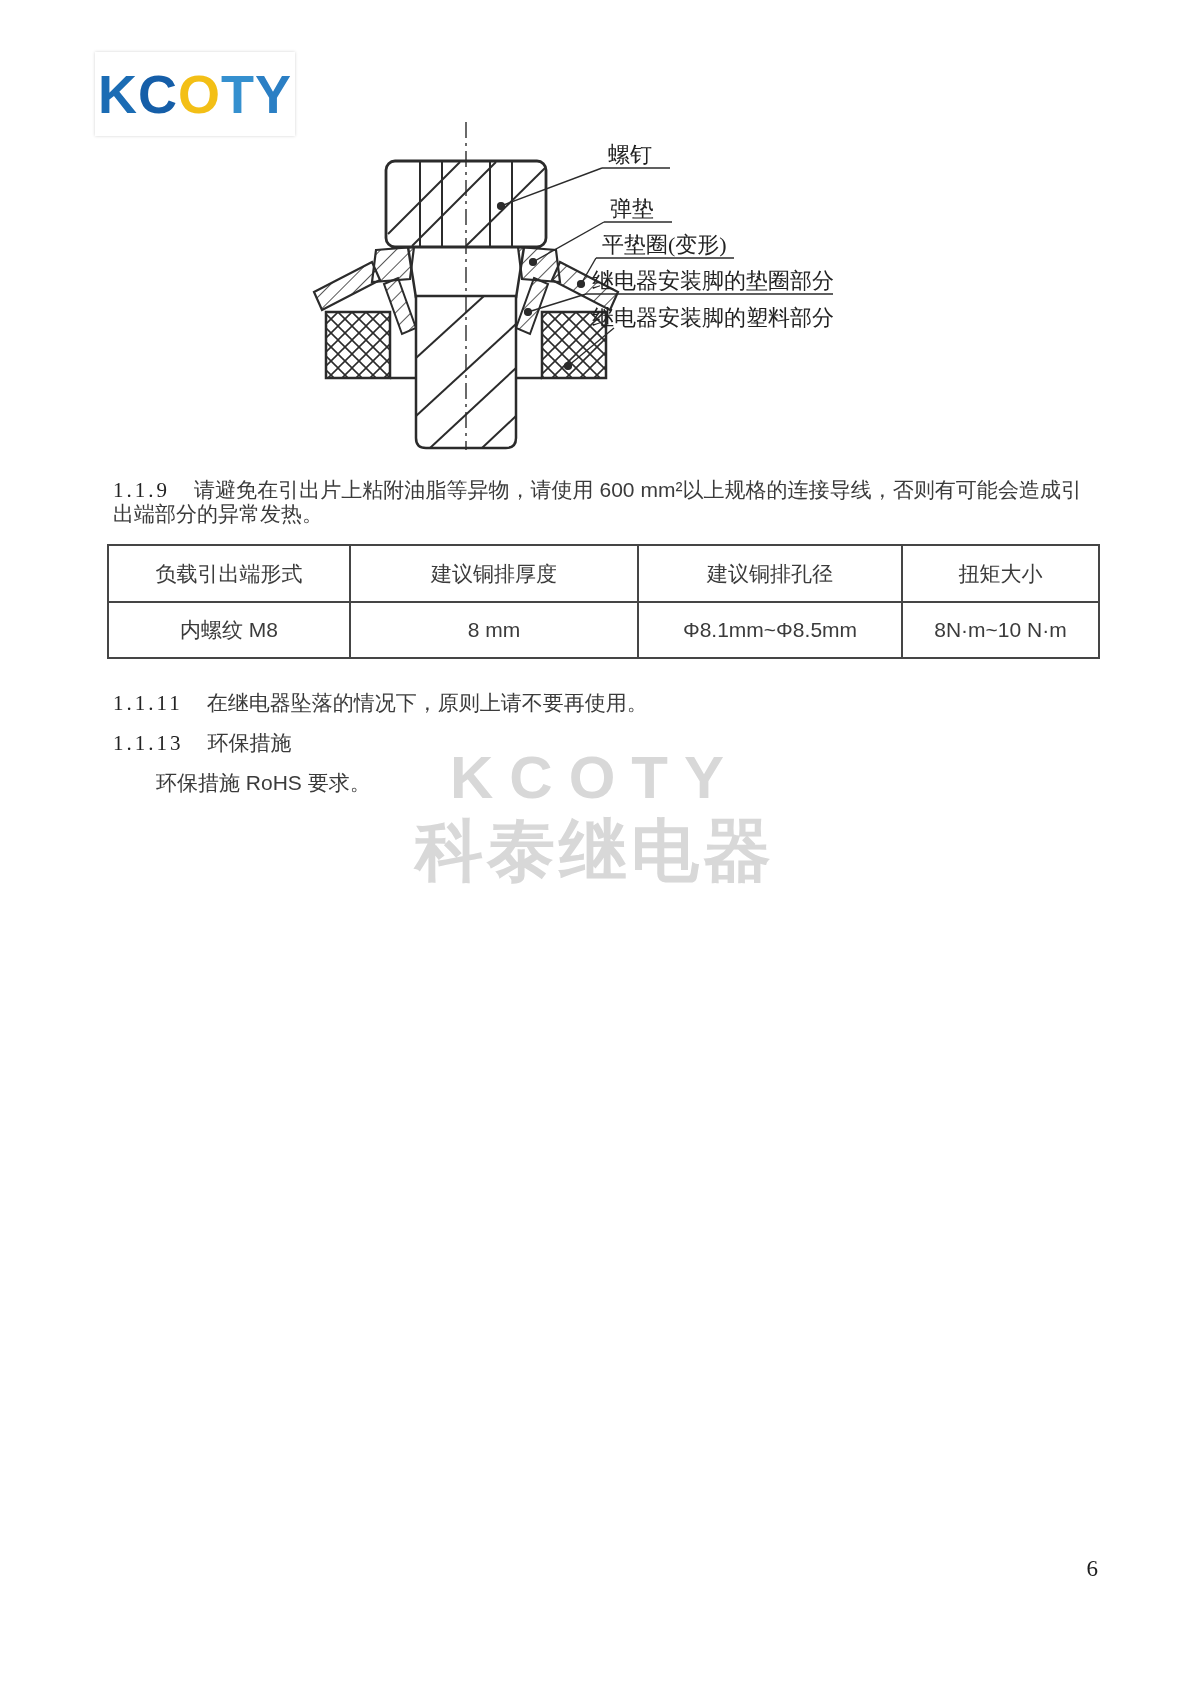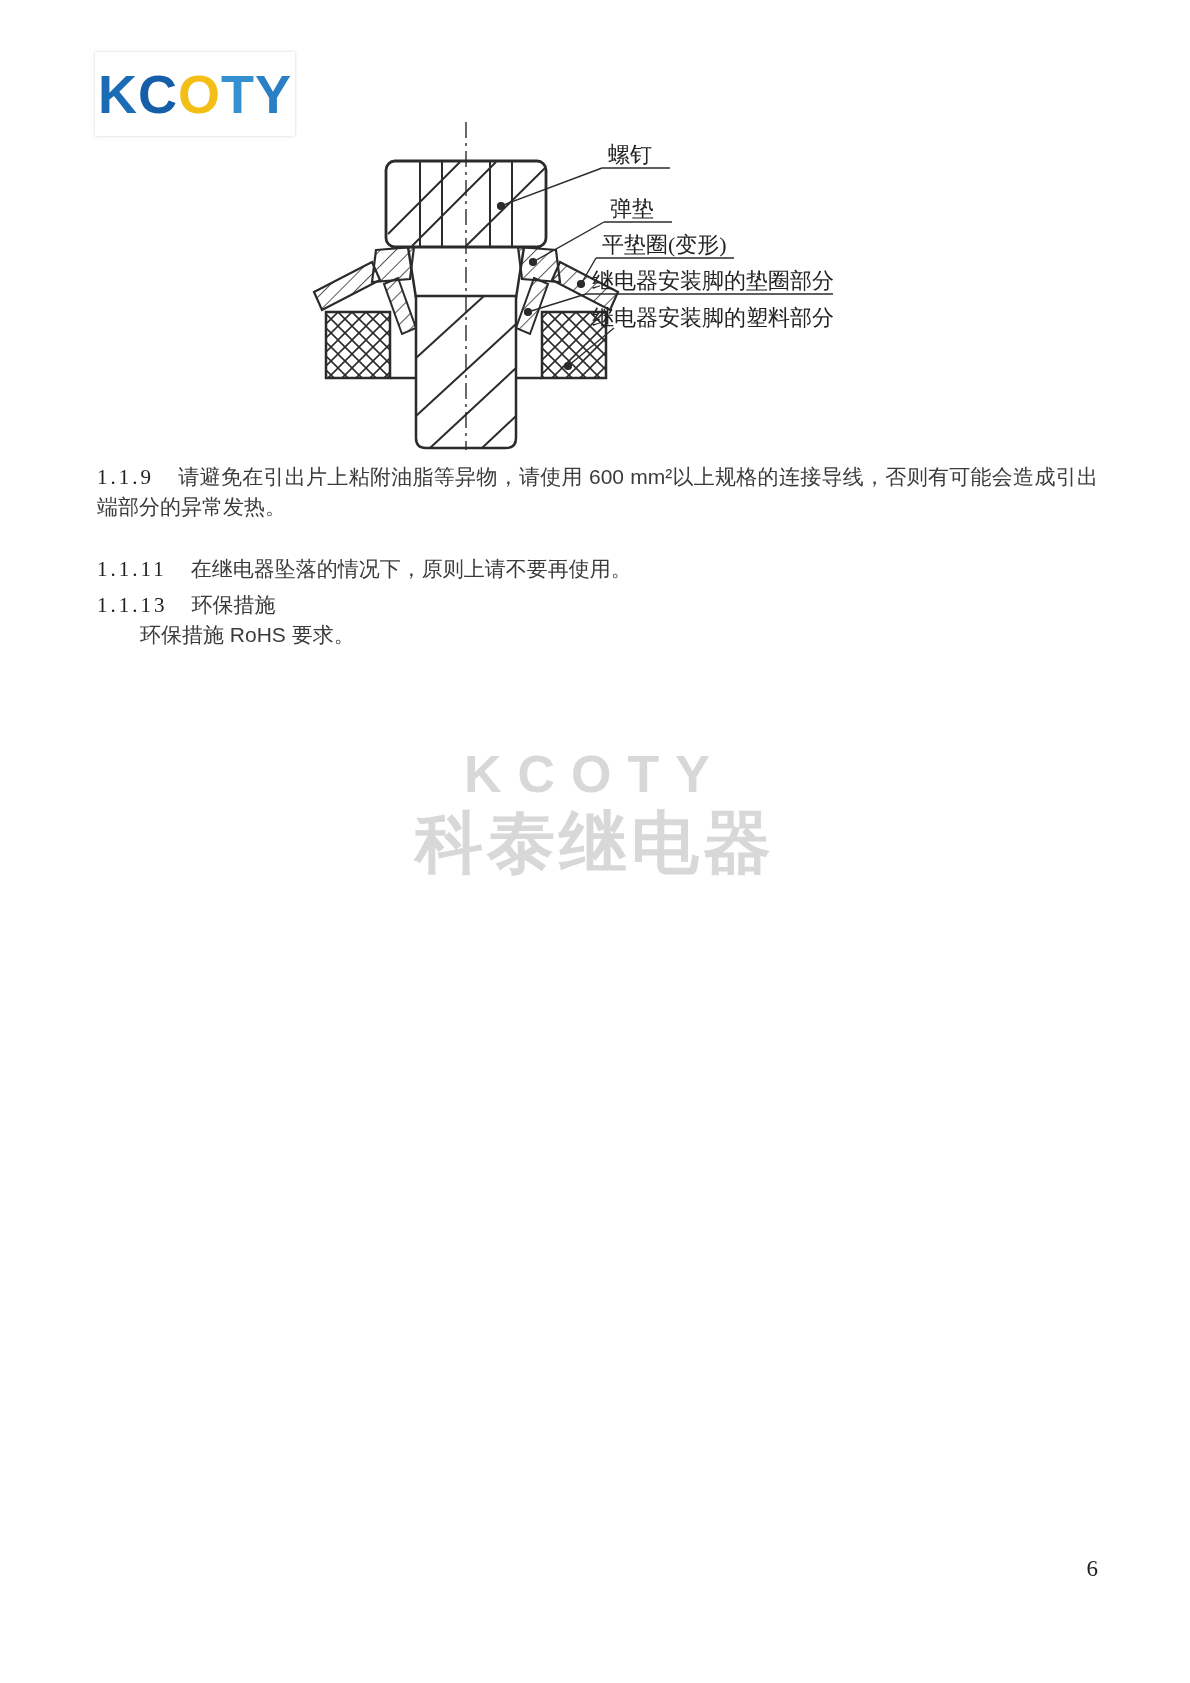--- a/index.html
+++ b/index.html
@@ -29,28 +29,28 @@
   
   .figure{position:absolute;left:296px;top:116px;width:650px;height:340px;z-index:2;}
   .figure svg{display:block;}
   .fig-label{font-family:"Liberation Serif","DejaVu Serif",serif;font-size:22px;fill:#222;}
   
   .watermark{
     position:absolute;left:0;top:748px;width:100%;
     text-align:center;z-index:0;color:#d8d8d8;
     font-weight:bold;line-height:1;user-select:none;
   }
-  .watermark .wm1{font-size:52px;letter-spacing:16px;}
+  .watermark .wm1{font-size:60px;letter-spacing:16px;}
   .watermark .wm2{font-size:68px;letter-spacing:4px;margin-top:8px;}
   
   .content{
     position:absolute;left:97px;top:462px;width:1001px;z-index:1;
   }
   .para{
-    margin:0;font-size:21px;line-height:30px;
+    margin:16px;font-size:21px;line-height:24px;
     text-align:justify;color:#3b3b3b;
   }
   .sec-num{
     font-family:"Liberation Serif","DejaVu Serif",serif;
     letter-spacing:3px;margin-right:24px;color:#222;
   }
   .mt16{margin-top:16px;} .mt32{margin-top:32px;} .mt10{margin-top:10px;}
   .mt6{margin-top:6px;} .mt2{margin-top:2px;}
   .indent{padding-left:43px;}
   
@@ -167,20 +167,44 @@
       <text class="fig-label" x="296" y="172">继电器安装脚的垫圈部分</text>
       <text class="fig-label" x="296" y="209">继电器安装脚的塑料部分</text>
     </svg>
   </div>
 
   <div class="content">
 
     <p class="para"><span class="sec-num">1.1.9</span><span>请避免在引出片上粘附油脂等异物，请使用 600 mm²以上规格的连接导线，否则有可能会造成引出端部分的异常发热。</span></p>
 
 
+    <div class="tbl-wrap">
+      <table class="spec">
+        <colgroup>
+          <col style="width:242px">
+            <col style="width:288px">
+            <col style="width:264px">
+            <col style="width:197px">
+        </colgroup>
+        <tbody>
+            <tr>
+          <th>负载引出端形式</th>
+          <th>建议铜排厚度</th>
+          <th>建议铜排孔径</th>
+          <th>扭矩大小</th>
+        </tr>
+        <tr>
+          <td>内螺纹 M8</td>
+          <td>8 mm</td>
+          <td>Φ8.1mm~Φ8.5mm</td>
+          <td>8N·m~10 N·m</td>
+        </tr>
+      </tbody>
+        </table>
+    </div>
 
     <p class="para mt32"><span class="sec-num">1.1.11</span><span>在继电器坠落的情况下，原则上请不要再使用。</span></p>
 
 
     <p class="para mt6"><span class="sec-num">1.1.13</span><span>环保措施</span></p>
 
     <p class="para indent">环保措施 RoHS 要求。</p>
 
 
   </div>

